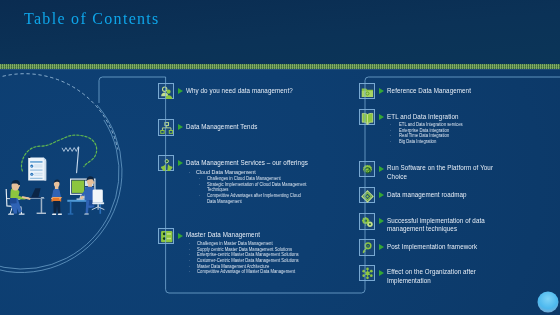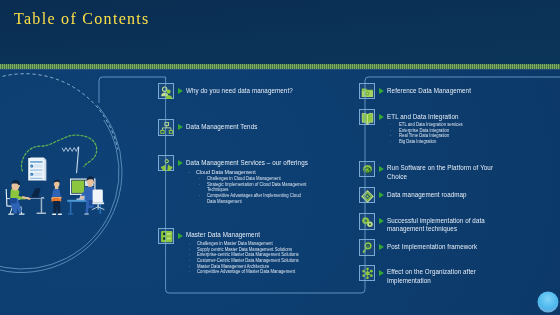--- a/index.html
+++ b/index.html
@@ -14,22 +14,22 @@
   .hdr{position:absolute;left:0;top:0;width:560px;height:64px;
      background:linear-gradient(175deg,#0a2c51 0%,#0b3257 55%,#0b3558 100%);}
   .greenband{position:absolute;left:0;top:64px;width:560px;height:5px;
      background:#4e7f45;}
   .greenband .gdots{position:absolute;inset:0;opacity:.75;
      background-image:
        repeating-linear-gradient(90deg,#92b96f 0px,#92b96f 1px,transparent 1px,transparent 2px),
        repeating-linear-gradient(0deg,#2d5f3c 0px,#2d5f3c 1px,transparent 1px,transparent 2px);}
   .hdrline{position:absolute;left:0;top:69px;width:560px;height:1px;background:rgba(255,255,255,.09);}
 
-  .title{position:absolute;left:14px;top:10px;font-family:"Liberation Serif",serif;
-     font-size:16px;line-height:18px;color:#fde047;letter-spacing:1.3px;white-space:nowrap;}
+  .title{position:absolute;left:24px;top:10px;font-family:"Liberation Serif",serif;
+     font-size:16px;line-height:18px;color:#0ea5e9;letter-spacing:1.3px;white-space:nowrap;}
 
   .deco{position:absolute;left:0;top:0;width:560px;height:315px;pointer-events:none;}
 
   
   .item{position:absolute;}
   .ibox{position:absolute;width:16.2px;height:16.2px;border:0.8px solid #79a9d2;
         background:rgba(255,255,255,.05);box-sizing:border-box;}
   .ibox svg{position:absolute;left:1.6px;top:1.6px;}
   .arrow{position:absolute;width:0;height:0;border-left:5px solid #35a735;
          border-top:3.2px solid transparent;border-bottom:3.2px solid transparent;}

